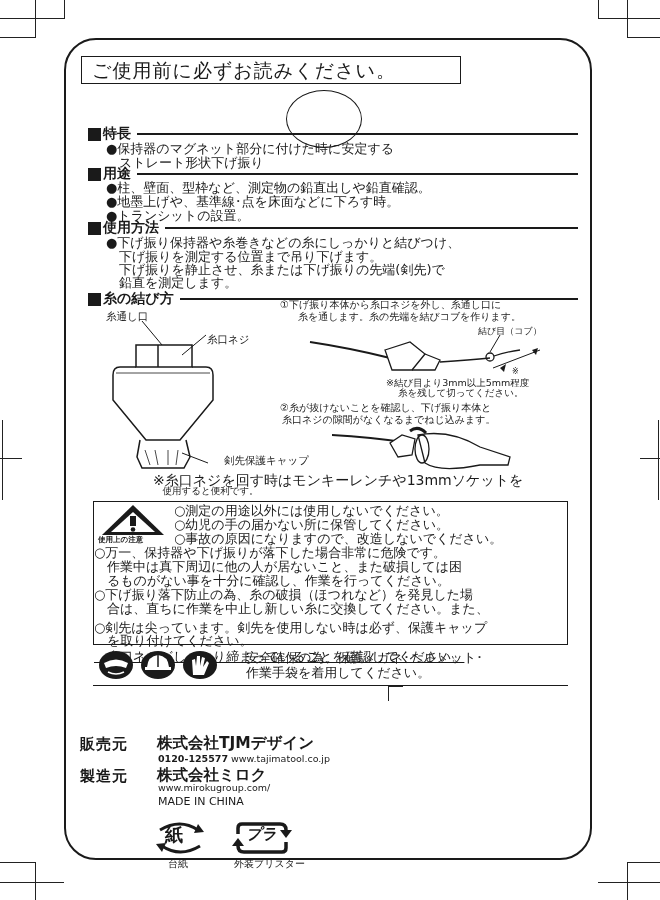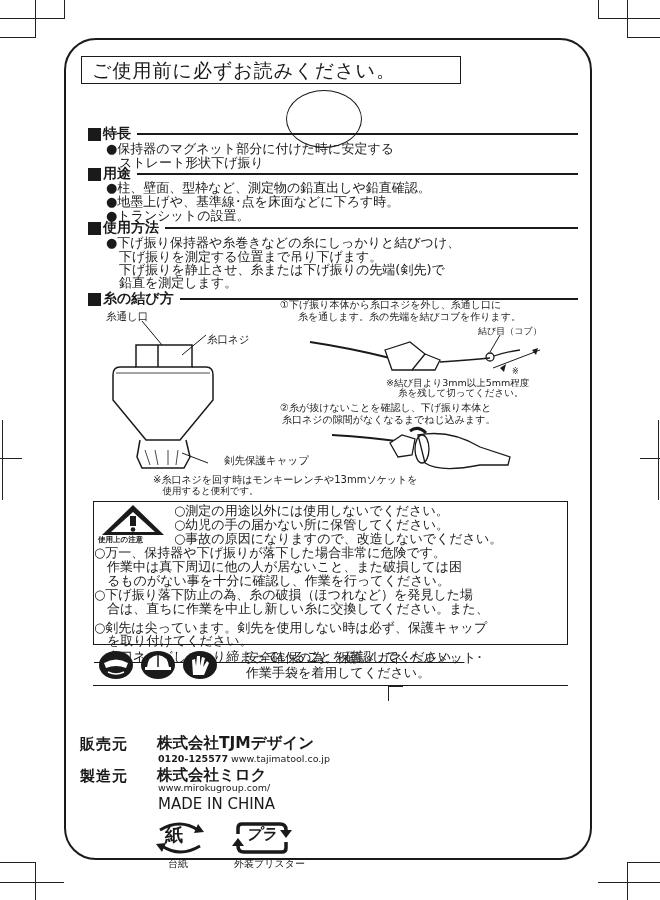--- a/index.html
+++ b/index.html
@@ -131,21 +131,21 @@
 <div class="small" style="left:272px;top:414px;">　糸口ネジの隙間がなくなるまでねじ込みます。</div>
 <svg class="abs" style="left:330px;top:425px;" width="200" height="50">
   <g fill="none" stroke="#1a1a1a" stroke-width="1.3">
     <path d="M2 10 Q40 12 80 18" stroke-width="2"></path>
     <path d="M60 18 L72 10 L85 14 L82 30 L68 32 Z" fill="#fff"></path>
     <path d="M88 10 Q120 4 150 22 L180 32 L178 40 L150 40 Q110 48 95 38 Z" fill="#fff"></path>
     <ellipse cx="92" cy="24" rx="7" ry="14"></ellipse>
     <path d="M80 6 Q88 0 96 8" stroke-width="3"></path>
   </g>
 </svg>
-<div class="small" style="left:153px;top:474px;font-size:10px;">※糸口ネジを回す時はモンキーレンチや13mmソケットを</div>
+<div class="small" style="left:153px;top:474px;font-size:14px;">※糸口ネジを回す時はモンキーレンチや13mmソケットを</div>
 <div class="small" style="left:153px;top:485px;font-size:9.5px;">　使用すると便利です。</div>
 
 <div class="caution-box"></div>
 <svg class="abs" style="left:100px;top:503px;" width="66" height="34">
   <polygon points="33,2 64,32 2,32" fill="#1a1a1a"></polygon>
   <polygon points="33,9 55,29 11,29" fill="#fff"></polygon>
   <rect x="30" y="13" width="6" height="10" fill="#1a1a1a"></rect>
   <circle cx="33" cy="26.5" r="2.3" fill="#1a1a1a"></circle>
 </svg>
 <div class="small" style="left:98px;top:534px;font-size:7.5px;font-weight:bold;">使用上の注意</div>
@@ -184,21 +184,21 @@
 
 <div class="maker-label" style="top:735px;">販売元</div>
 <div class="maker-name" style="top:733px;">株式会社TJMデザイン</div>
 <div class="maker-sub" style="top:753px;">
   <span style="font-weight:bold;">0120-125577</span>
   <span>www.tajimatool.co.jp</span>
 </div>
 <div class="maker-label" style="top:767px;">製造元</div>
 <div class="maker-name" style="top:765px;">株式会社ミロク</div>
 <div class="maker-sub" style="top:782px;">www.mirokugroup.com/</div>
-<div class="maker-sub" style="top:795px;font-size:15px;">MADE IN CHINA</div>
+<div class="maker-sub" style="top:795px;font-size:11px;">MADE IN CHINA</div>
 
 <svg class="abs" style="left:150px;top:820px;" width="60" height="36">
   <path d="M10 10 Q30 -2 48 10" fill="none" stroke="#1a1a1a" stroke-width="3"></path>
   <polygon points="48,4 54,12 44,13" fill="#1a1a1a"></polygon>
   <path d="M50 26 Q30 38 12 26" fill="none" stroke="#1a1a1a" stroke-width="3"></path>
   <polygon points="12,32 6,24 16,23" fill="#1a1a1a"></polygon>
 </svg>
 <div class="abs" style="left:165px;top:823px;font-size:18px;font-weight:bold;">紙</div>
 <div class="small" style="left:168px;top:858px;font-size:10px;">台紙</div>
 <svg class="abs" style="left:230px;top:820px;" width="64" height="36">

